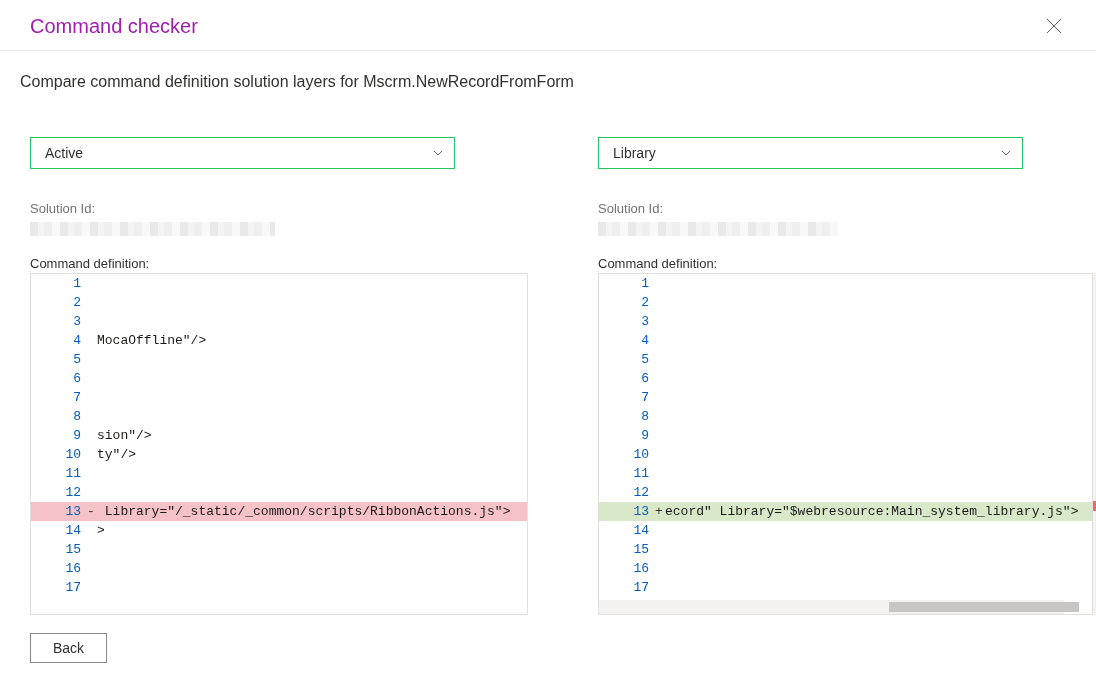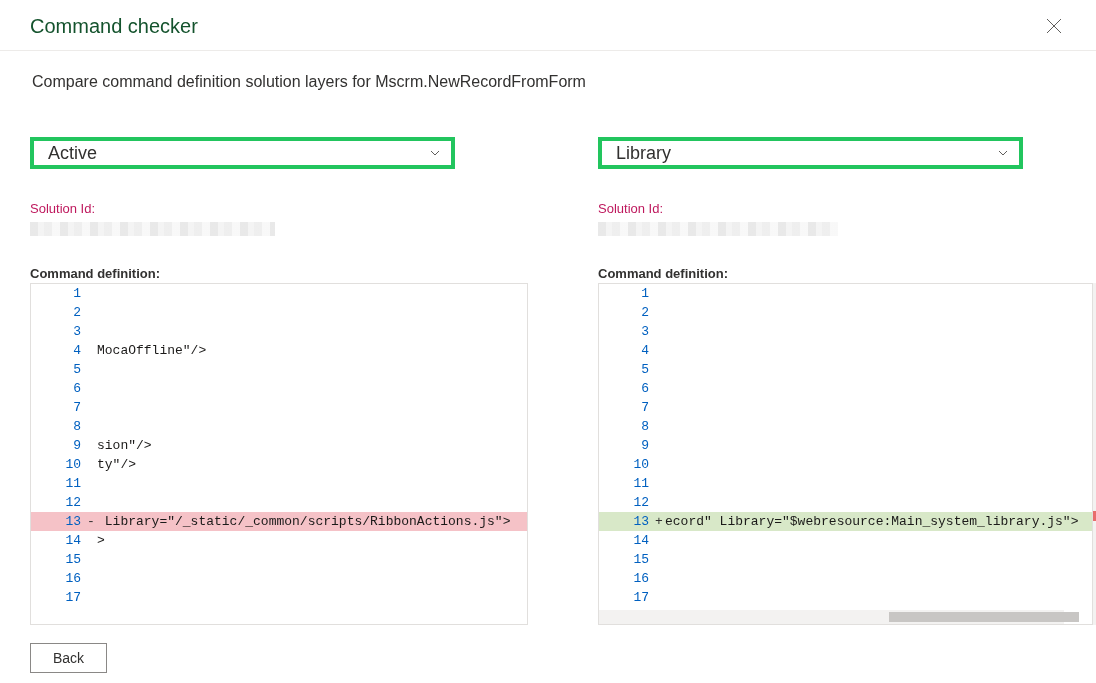--- a/index.html
+++ b/index.html
@@ -15,33 +15,33 @@
     .header {
       display: flex;
       justify-content: space-between;
       align-items: center;
       padding: 14px 30px 12px 30px;
       border-bottom: 1px solid #edebe9;
     }
     .header h1 {
       font-size: 20px;
       font-weight: 400;
-      color: #14532d;
+      color: #a21caf;
     }
     .close-btn {
       background: none;
       border: none;
       cursor: pointer;
       padding: 4px;
       color: #605e5c;
     }
     .close-btn svg { width: 16px; height: 16px; display:block; }
 
     .intro {
-      padding: 22px 30px 0 32px;
+      padding: 22px 30px 0 20px;
     }
     .intro .title {
       font-size: 16px;
       font-weight: 400;
       color: #323130;
       margin-bottom: 4px;
     }
     .intro .subtitle {
       font-size: 14px;
       color: #605e5c;
@@ -53,55 +53,54 @@
       padding: 0 30px;
       margin-top: 46px;
     }
     .col {
       flex: 0 0 490px;
       display: flex;
       flex-direction: column;
     }
 
     .dropdown {
-      border: 4px solid #22c55e;
+      border: 1px solid #22c55e;
       height: 32px;
       display: flex;
       align-items: center;
       justify-content: space-between;
       padding: 0 10px 0 14px;
       width: 425px;
       cursor: pointer;
       background: #fff;
-      font-size: 18px;
+      font-size: 14px;
       color: #323130;
     }
     .dropdown .chevron svg { width: 12px; height: 12px; color:#605e5c; display:block; }
 
     .field-label {
       font-size: 13px;
-      color: #be185d;
+      color: #737373;
       margin-top: 32px;
       font-weight: 400;
     }
 
     .redacted {
       margin-top: 6px;
       height: 14px;
       width: 245px;
       background: repeating-linear-gradient(90deg, #e5e5e5 0 8px, #f2f2f2 8px 14px, #ececec 14px 22px, #f7f7f7 22px 30px);
       opacity: 0.85;
     }
     .redacted.r2 { width: 240px; }
 
     .def-label {
       font-size: 13px;
-      margin-top: 30px;
-      color: #323130;
-      font-weight: bold;
+      margin-top: 20px;
+      color: #323130;
     }
 
     .code-wrap {
       position: relative;
       margin-top: 2px;
     }
 
     .code-box {
       border: 1px solid #e1dfdd;
       border-top: none;

